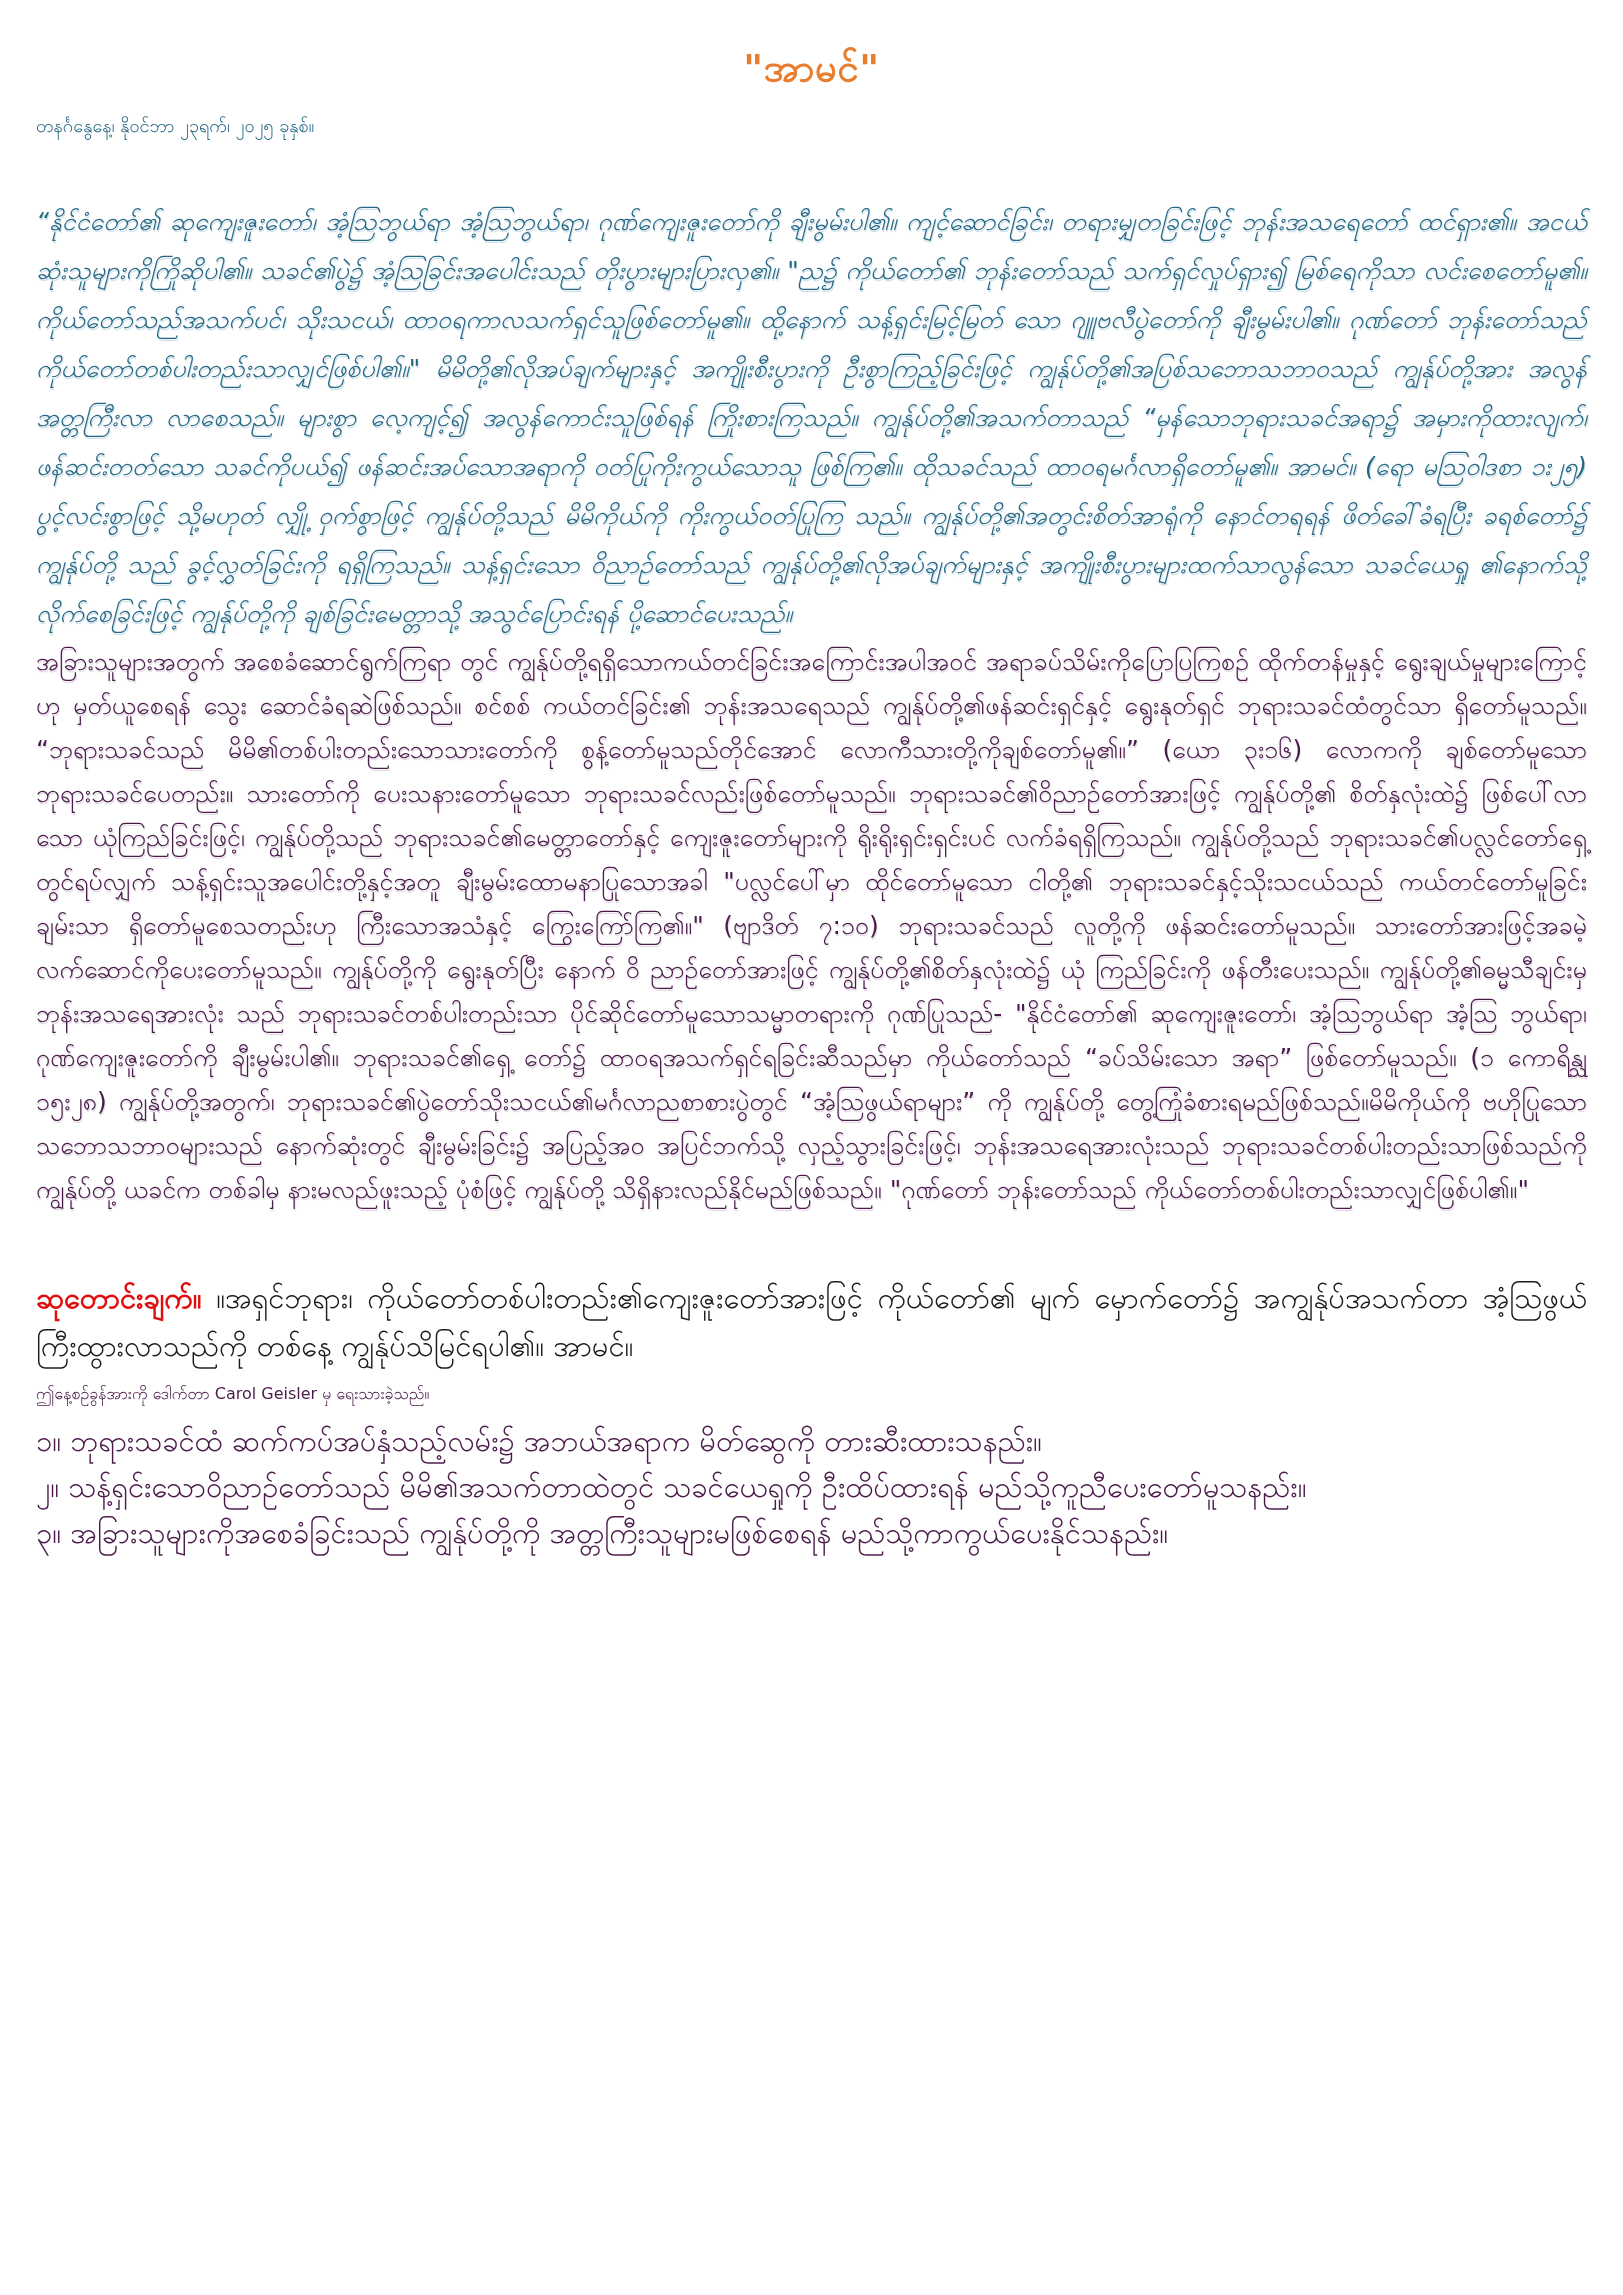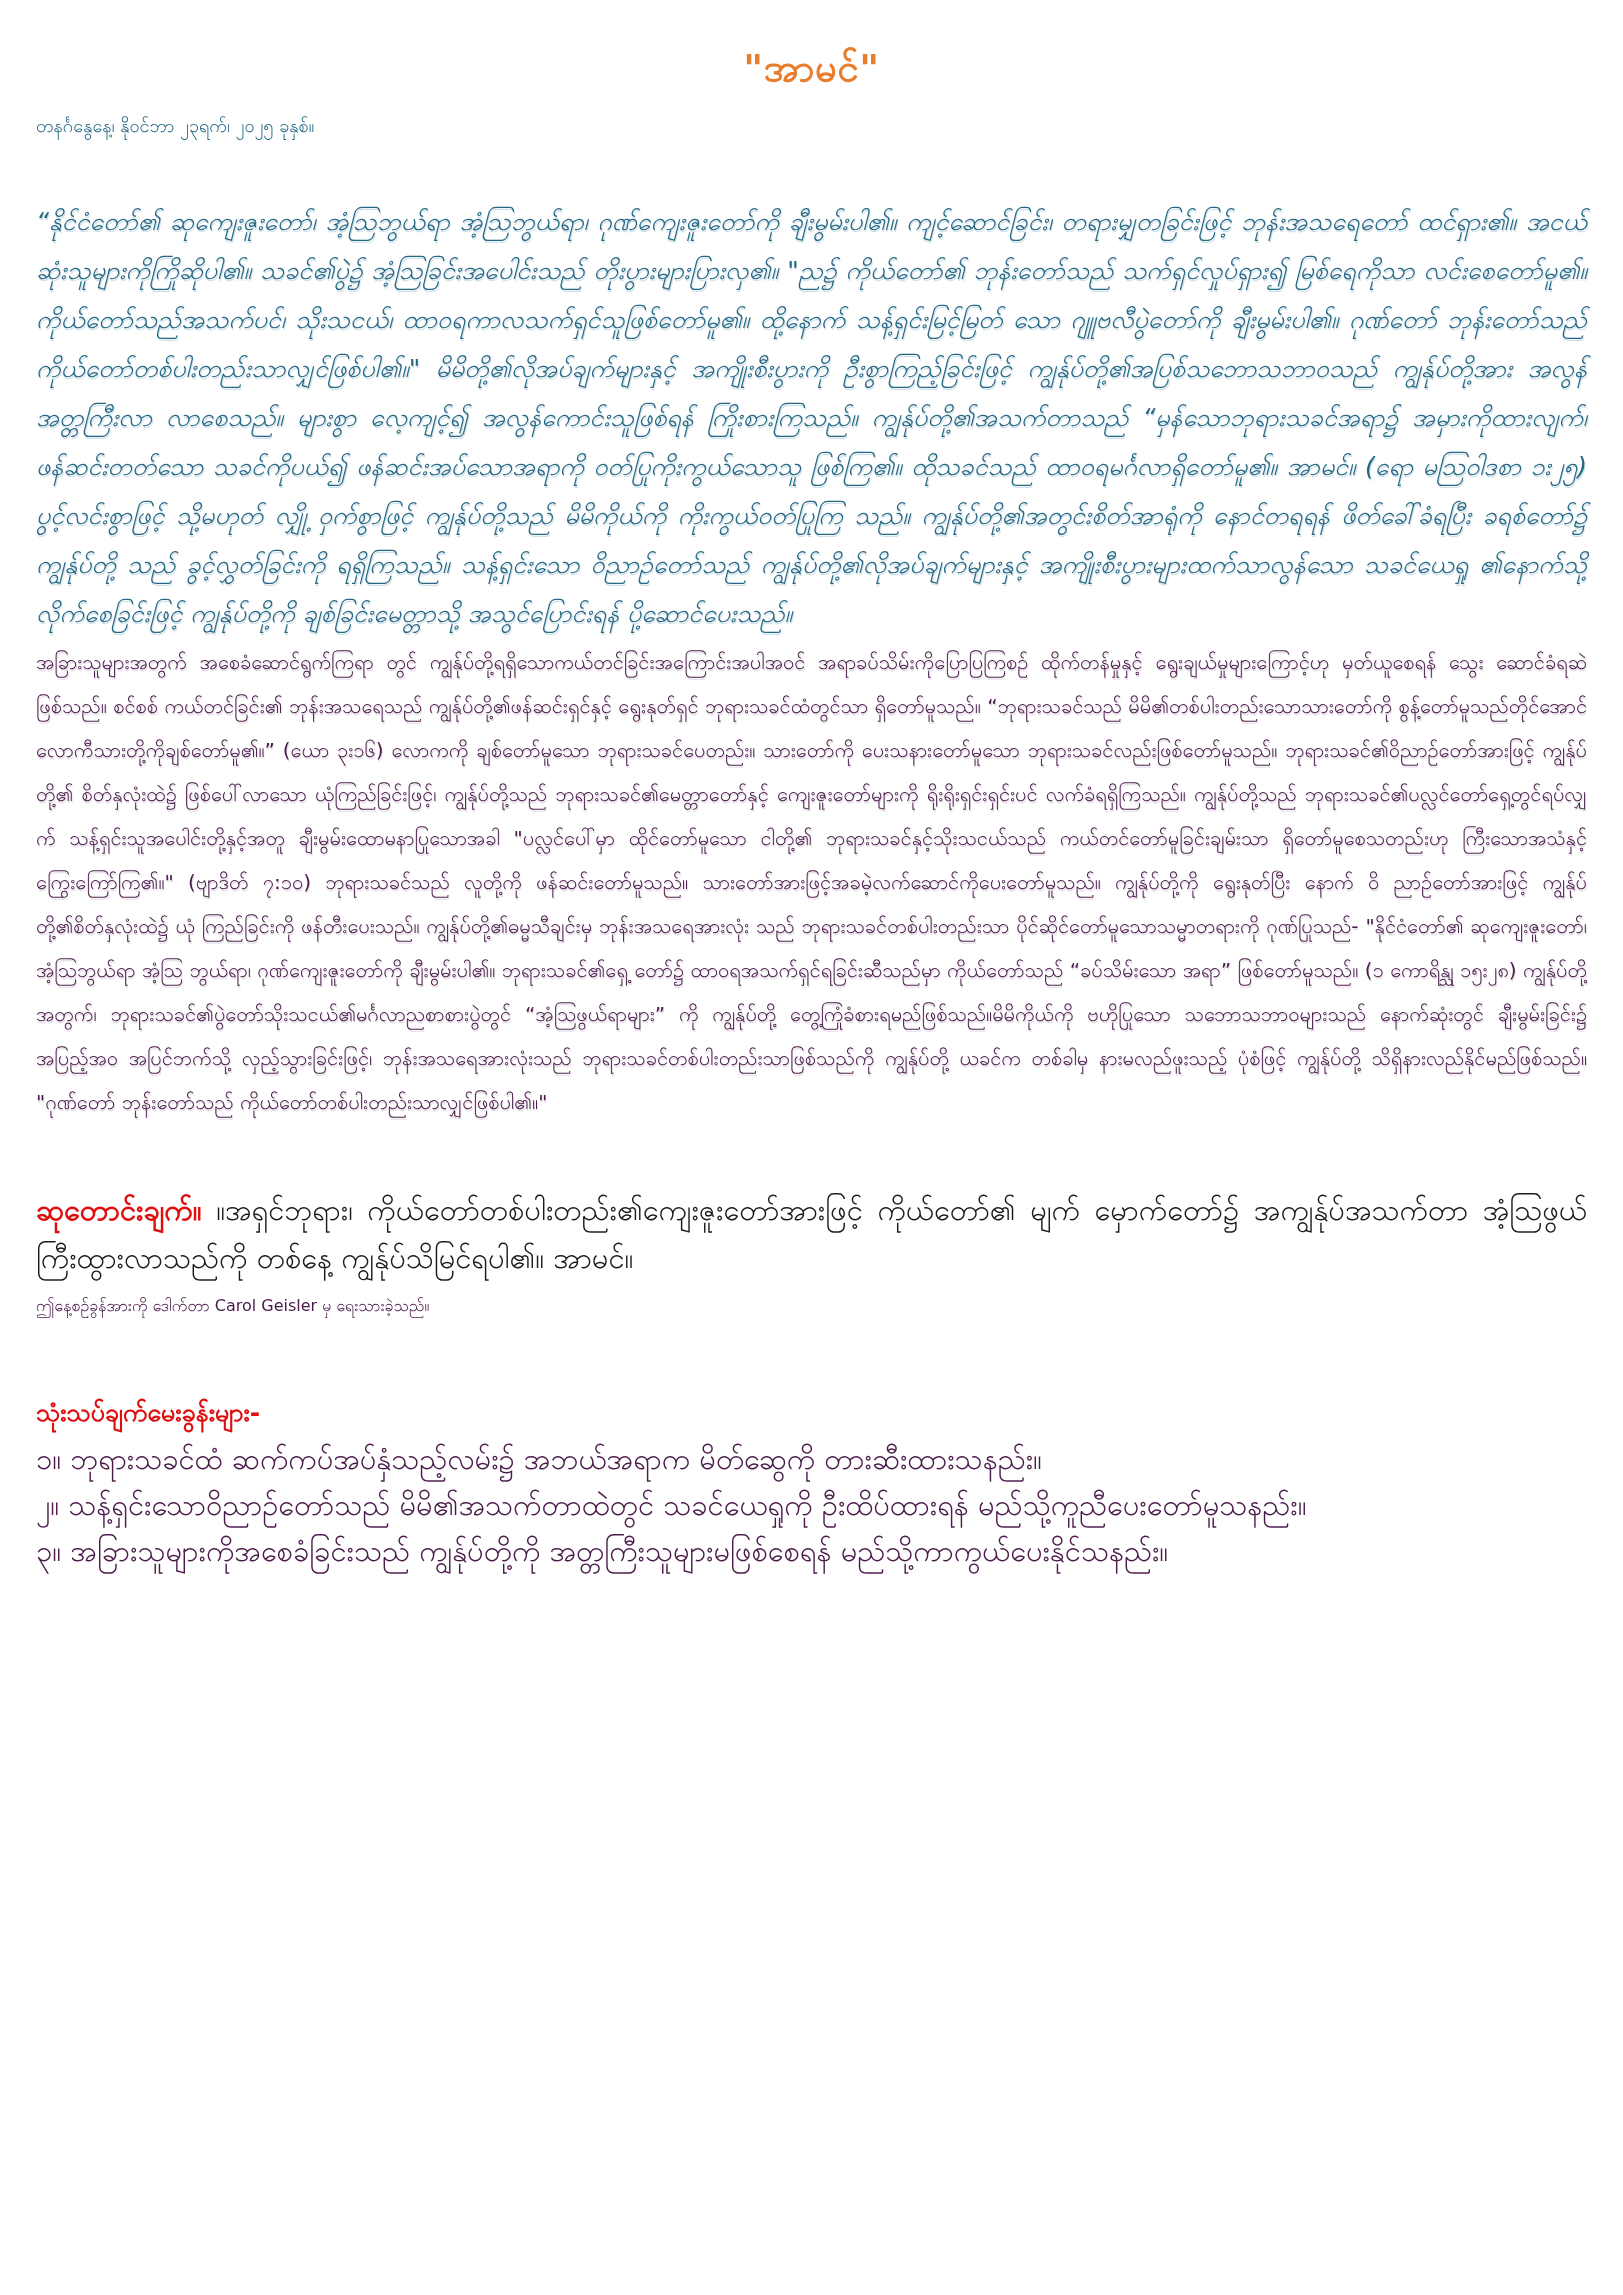--- a/index.html
+++ b/index.html
@@ -34,21 +34,21 @@
     color:#266884;
     font-style:italic;
     font-size:25px;
     line-height:49px;
     text-align:justify;
     text-shadow:0.7px 2px 0.7px rgba(140,180,205,0.45);
   }
   .body-para{
     margin-top:2.6px;
     color:#4A1A4A;
-    font-size:20px;
+    font-size:25px;
     line-height:44px;
     text-align:justify;
     text-shadow:0.7px 2px 0.7px rgba(150,130,160,0.30);
   }
   .prayer-para{
     margin-top:62px;
     font-size:29px;
     line-height:48px;
     text-align:justify;
   }
@@ -91,21 +91,20 @@
 
   <div class="body-para">အခြားသူများအတွက် အစေခံဆောင်ရွက်ကြရာ တွင် ကျွန်ုပ်တို့ရရှိသောကယ်တင်ခြင်းအကြောင်းအပါအဝင် အရာခပ်သိမ်းကိုပြောပြကြစဉ် ထိုက်တန်မှုနှင့် ရွေးချယ်မှုများကြောင့်ဟု မှတ်ယူစေရန် သွေး ဆောင်ခံရဆဲဖြစ်သည်။ စင်စစ် ကယ်တင်ခြင်း၏ ဘုန်းအသရေသည် ကျွန်ုပ်တို့၏ဖန်ဆင်းရှင်နှင့် ရွေးနုတ်ရှင် ဘုရားသခင်ထံတွင်သာ ရှိတော်မူသည်။ “ဘုရားသခင်သည် မိမိ၏တစ်ပါးတည်းသောသားတော်ကို စွန့်တော်မူသည်တိုင်အောင် လောကီသားတို့ကိုချစ်တော်မူ၏။” (ယော ၃း၁၆) လောကကို ချစ်တော်မူသော ဘုရားသခင်ပေတည်း။ သားတော်ကို ပေးသနားတော်မူသော ဘုရားသခင်လည်းဖြစ်တော်မူသည်။ ဘုရားသခင်၏ဝိညာဉ်တော်အားဖြင့် ကျွန်ုပ်တို့၏ စိတ်နှလုံးထဲ၌ ဖြစ်ပေါ်လာသော ယုံကြည်ခြင်းဖြင့်၊ ကျွန်ုပ်တို့သည် ဘုရားသခင်၏မေတ္တာတော်နှင့် ကျေးဇူးတော်များကို ရိုးရိုးရှင်းရှင်းပင် လက်ခံရရှိကြသည်။ ကျွန်ုပ်တို့သည် ဘုရားသခင်၏ပလ္လင်တော်ရှေ့တွင်ရပ်လျှက် သန့်ရှင်းသူအပေါင်းတို့နှင့်အတူ ချီးမွမ်းထောမနာပြုသောအခါ "ပလ္လင်ပေါ်မှာ ထိုင်တော်မူသော ငါတို့၏ ဘုရားသခင်နှင့်သိုးသငယ်သည် ကယ်တင်တော်မူခြင်းချမ်းသာ ရှိတော်မူစေသတည်းဟု ကြီးသောအသံနှင့် ကြွေးကြော်ကြ၏။" (ဗျာဒိတ် ၇:၁၀) ဘုရားသခင်သည် လူတို့ကို ဖန်ဆင်းတော်မူသည်။ သားတော်အားဖြင့်အခမဲ့လက်ဆောင်ကိုပေးတော်မူသည်။ ကျွန်ုပ်တို့ကို ရွေးနုတ်ပြီး နောက် ဝိ ညာဉ်တော်အားဖြင့် ကျွန်ုပ်တို့၏စိတ်နှလုံးထဲ၌ ယုံ ကြည်ခြင်းကို ဖန်တီးပေးသည်။ ကျွန်ုပ်တို့၏ဓမ္မသီချင်းမှ ဘုန်းအသရေအားလုံး သည် ဘုရားသခင်တစ်ပါးတည်းသာ ပိုင်ဆိုင်တော်မူသောသမ္မာတရားကို ဂုဏ်ပြုသည်- "နိုင်ငံတော်၏ ဆုကျေးဇူးတော်၊ အံ့ဩဘွယ်ရာ အံ့ဩ ဘွယ်ရာ၊ ဂုဏ်ကျေးဇူးတော်ကို ချီးမွမ်းပါ၏။ ဘုရားသခင်၏ရှေ့ တော်၌ ထာဝရအသက်ရှင်ရခြင်းဆီသည်မှာ ကိုယ်တော်သည် “ခပ်သိမ်းသော အရာ” ဖြစ်တော်မူသည်။ (၁ ကောရိန္သု ၁၅း၂၈) ကျွန်ုပ်တို့အတွက်၊ ဘုရားသခင်၏ပွဲတော်သိုးသငယ်၏မင်္ဂလာညစာစားပွဲတွင် “အံ့ဩဖွယ်ရာများ” ကို ကျွန်ုပ်တို့ တွေ့ကြုံခံစားရမည်ဖြစ်သည်။မိမိကိုယ်ကို ဗဟိုပြုသော သဘောသဘာဝများသည် နောက်ဆုံးတွင် ချီးမွမ်းခြင်း၌ အပြည့်အဝ အပြင်ဘက်သို့ လှည့်သွားခြင်းဖြင့်၊ ဘုန်းအသရေအားလုံးသည် ဘုရားသခင်တစ်ပါးတည်းသာဖြစ်သည်ကို ကျွန်ုပ်တို့ ယခင်က တစ်ခါမှ နားမလည်ဖူးသည့် ပုံစံဖြင့် ကျွန်ုပ်တို့ သိရှိနားလည်နိုင်မည်ဖြစ်သည်။ "ဂုဏ်တော် ဘုန်းတော်သည် ကိုယ်တော်တစ်ပါးတည်းသာလျှင်ဖြစ်ပါ၏။"</div>
 
   <div class="prayer-para">
     <span class="prayer-label">ဆုတောင်းချက်။</span>
     <span class="prayer-text">။အရှင်ဘုရား၊ ကိုယ်တော်တစ်ပါးတည်း၏ကျေးဇူးတော်အားဖြင့် ကိုယ်တော်၏ မျက် မှောက်တော်၌ အကျွန်ုပ်အသက်တာ အံ့ဩဖွယ်ကြီးထွားလာသည်ကို တစ်နေ့ ကျွန်ုပ်သိမြင်ရပါ၏။ အာမင်။</span>
   </div>
 
   <div class="attribution">ဤနေ့စဉ်ခွန်အားကို ဒေါက်တာ Carol Geisler မှ ရေးသားခဲ့သည်။</div>
 
-  <div class="questions-heading">သုံးသပ်ချက်မေးခွန်းများ-</div>
 
   <div class="question-item">၁။ ဘုရားသခင်ထံ ဆက်ကပ်အပ်နှံသည့်လမ်း၌ အဘယ်အရာက မိတ်ဆွေကို တားဆီးထားသနည်း။</div>
 
   <div class="question-item">၂။ သန့်ရှင်းသောဝိညာဉ်တော်သည် မိမိ၏အသက်တာထဲတွင် သခင်ယေရှုကို ဦးထိပ်ထားရန် မည်သို့ကူညီပေးတော်မူသနည်း။</div>
 
   <div class="question-item">၃။ အခြားသူများကိုအစေခံခြင်းသည် ကျွန်ုပ်တို့ကို အတ္တကြီးသူများမဖြစ်စေရန် မည်သို့ကာကွယ်ပေးနိုင်သနည်း။</div>
 
 </div>
 
 

